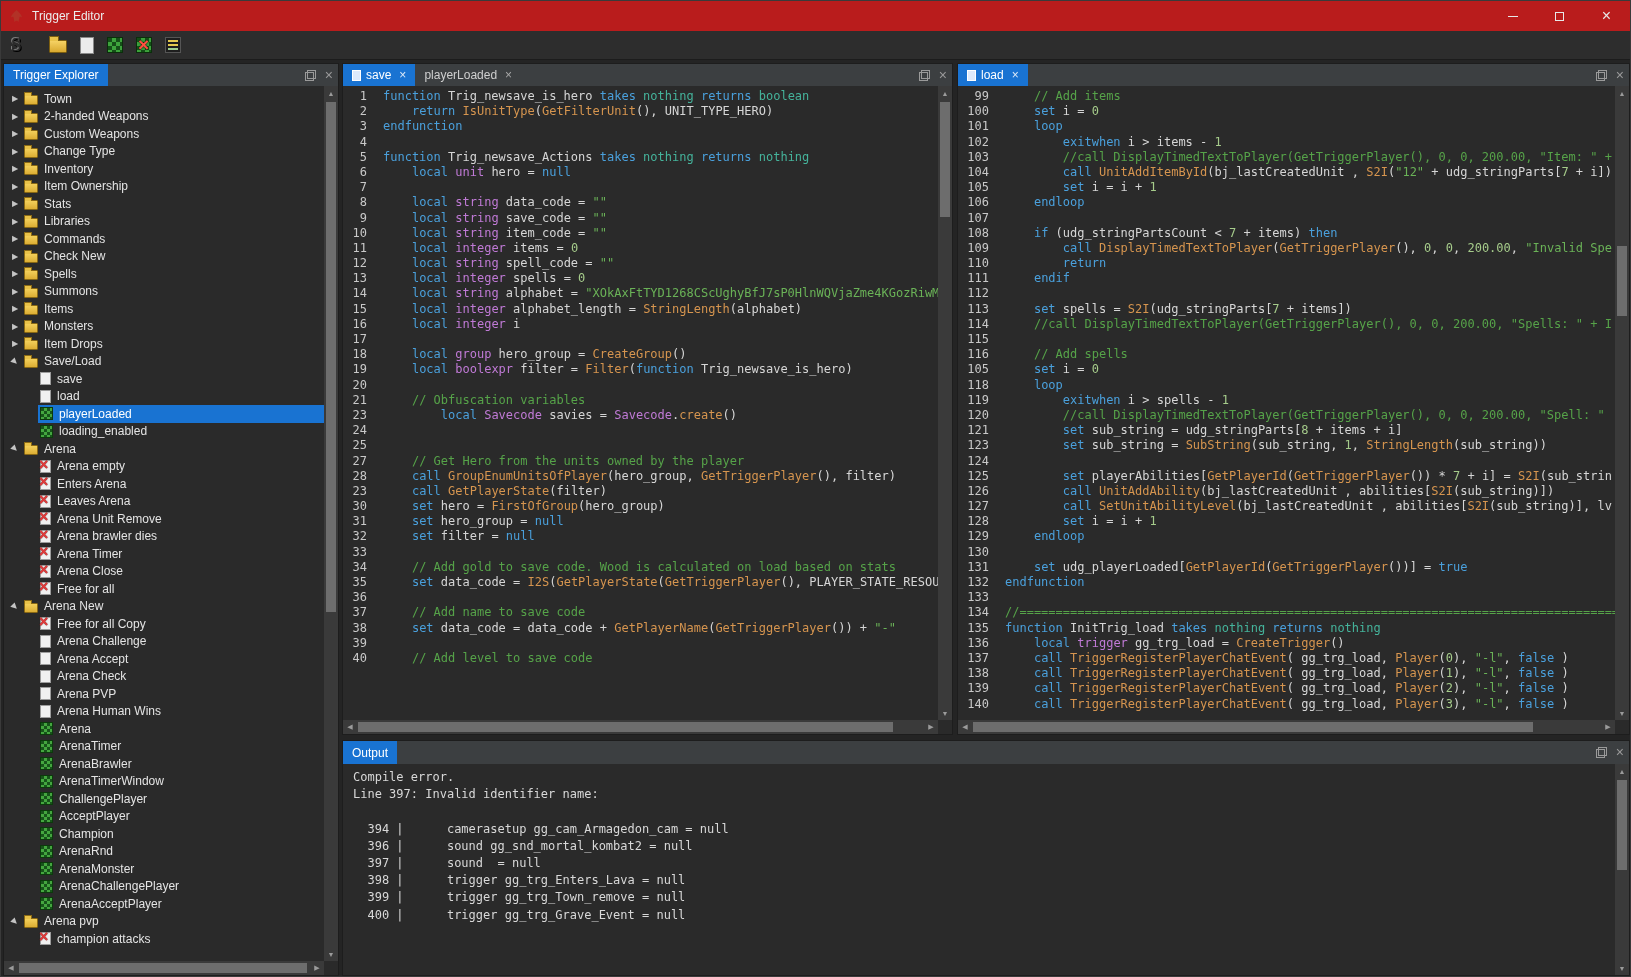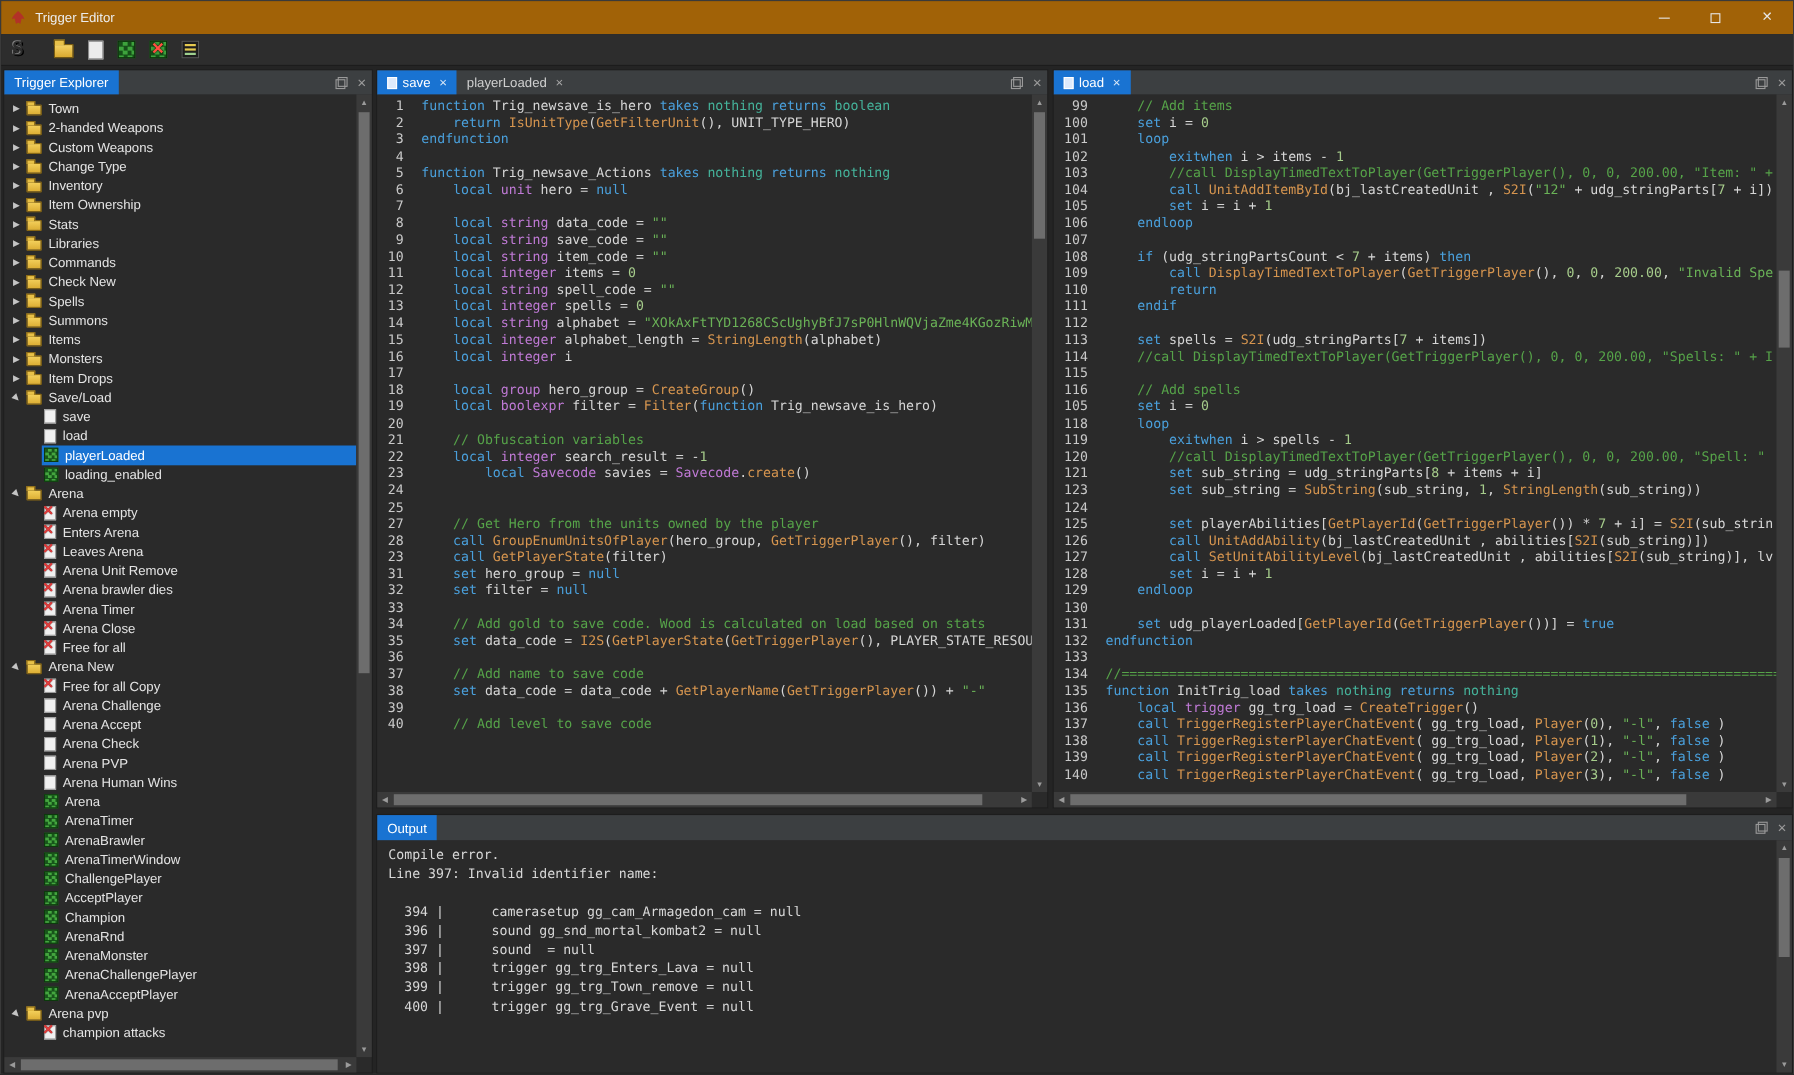--- a/index.html
+++ b/index.html
@@ -1,21 +1,21 @@
 <!DOCTYPE html>
 <html style="--accent: #1973d2; --keyword: #4aa0dc; --type: #c07ad6; --rtype: #45b39b; --func: #d6954f; --string: #6ab257; --comment: #56a349; --number: #a6cc8b;"><head>
 <meta charset="utf-8">
 <style>
   *{box-sizing:border-box;margin:0;padding:0}
   html,body{background:#0d0d0d;overflow:hidden}
   body{font-family:"Liberation Sans",sans-serif}
   .window{position:relative;width:1631px;height:977px;background:#242424;border:1px solid #3a3a3a;overflow:hidden}
 
   
-  .titlebar{position:absolute;left:0;top:0;right:0;height:30px;background:#a16207;display:flex;align-items:center;color:#ececec;font-size:12px}
+  .titlebar{position:absolute;left:0;top:0;right:0;height:30px;background:#b91c1c;display:flex;align-items:center;color:#ececec;font-size:12px}
   .app-icon{margin:0 8px 0 8px;display:inline-flex}
   .win-controls{margin-left:auto;display:flex;height:100%}
   .win-btn{width:47px;height:100%;display:flex;align-items:center;justify-content:center}
   .glyph-min{width:10px;height:1px;background:#e8e8e8}
   .glyph-max{width:9px;height:9px;border:1px solid #e8e8e8}
   .glyph-close{font-size:16px;color:#e8e8e8;line-height:1}
 
   
   .toolbar{position:absolute;top:30px;left:0;right:0;height:29px;background:#2d2d2d;border-bottom:1px solid #1c1c1c;display:flex;align-items:center;padding-left:10px;gap:13px}
   .tb-ico{display:inline-flex;align-items:center;justify-content:center;position:relative;cursor:default}
@@ -592,27 +592,27 @@
         <div class="code-line"><span class="lnum">12</span><span class="code">    <span class="k">local</span> <span class="t1">string</span> spell_code = <span class="s">""</span></span></div>
         <div class="code-line"><span class="lnum">13</span><span class="code">    <span class="k">local</span> <span class="t1">integer</span> spells = <span class="n">0</span></span></div>
         <div class="code-line"><span class="lnum">14</span><span class="code">    <span class="k">local</span> <span class="t1">string</span> alphabet = <span class="s">"XOkAxFtTYD1268CScUghyBfJ7sP0HlnWQVjaZme4KGozRiwM9vupIbq</span></span></div>
         <div class="code-line"><span class="lnum">15</span><span class="code">    <span class="k">local</span> <span class="t1">integer</span> alphabet_length = <span class="fn">StringLength</span>(alphabet)</span></div>
         <div class="code-line"><span class="lnum">16</span><span class="code">    <span class="k">local</span> <span class="t1">integer</span> i</span></div>
         <div class="code-line"><span class="lnum">17</span><span class="code"></span></div>
         <div class="code-line"><span class="lnum">18</span><span class="code">    <span class="k">local</span> <span class="t1">group</span> hero_group = <span class="fn">CreateGroup</span>()</span></div>
         <div class="code-line"><span class="lnum">19</span><span class="code">    <span class="k">local</span> <span class="t1">boolexpr</span> filter = <span class="fn">Filter</span>(<span class="k">function</span> Trig_newsave_is_hero)</span></div>
         <div class="code-line"><span class="lnum">20</span><span class="code"></span></div>
         <div class="code-line"><span class="lnum">21</span><span class="code">    <span class="c">// Obfuscation variables</span></span></div>
-        <div class="code-line"><span class="lnum">22</span><span class="code">    <span class="k">local</span> <span class="t1">integer</span> search_result = -<span class="n">1</span></span></div>
         <div class="code-line"><span class="lnum">23</span><span class="code">        <span class="k">local</span> <span class="t1">Savecode</span> savies = <span class="t1">Savecode</span>.<span class="fn">create</span>()</span></div>
         <div class="code-line"><span class="lnum">24</span><span class="code"></span></div>
         <div class="code-line"><span class="lnum">25</span><span class="code"></span></div>
         <div class="code-line"><span class="lnum">27</span><span class="code">    <span class="c">// Get Hero from the units owned by the player</span></span></div>
         <div class="code-line"><span class="lnum">28</span><span class="code">    <span class="k">call</span> <span class="fn">GroupEnumUnitsOfPlayer</span>(hero_group, <span class="fn">GetTriggerPlayer</span>(), filter)</span></div>
         <div class="code-line"><span class="lnum">23</span><span class="code">    <span class="k">call</span> <span class="fn">GetPlayerState</span>(filter)</span></div>
+        <div class="code-line"><span class="lnum">30</span><span class="code">    <span class="k">set</span> hero = <span class="fn">FirstOfGroup</span>(hero_group)</span></div>
         <div class="code-line"><span class="lnum">31</span><span class="code">    <span class="k">set</span> hero_group = <span class="k">null</span></span></div>
         <div class="code-line"><span class="lnum">32</span><span class="code">    <span class="k">set</span> filter = <span class="k">null</span></span></div>
         <div class="code-line"><span class="lnum">33</span><span class="code"></span></div>
         <div class="code-line"><span class="lnum">34</span><span class="code">    <span class="c">// Add gold to save code. Wood is calculated on load based on stats</span></span></div>
         <div class="code-line"><span class="lnum">35</span><span class="code">    <span class="k">set</span> data_code = <span class="fn">I2S</span>(<span class="fn">GetPlayerState</span>(<span class="fn">GetTriggerPlayer</span>(), PLAYER_STATE_RESOURCE_GOL</span></div>
         <div class="code-line"><span class="lnum">36</span><span class="code"></span></div>
         <div class="code-line"><span class="lnum">37</span><span class="code">    <span class="c">// Add name to save code</span></span></div>
         <div class="code-line"><span class="lnum">38</span><span class="code">    <span class="k">set</span> data_code = data_code + <span class="fn">GetPlayerName</span>(<span class="fn">GetTriggerPlayer</span>()) + <span class="s">"-"</span></span></div>
         <div class="code-line"><span class="lnum">39</span><span class="code"></span></div>
         <div class="code-line"><span class="lnum">40</span><span class="code">    <span class="c">// Add level to save code</span></span></div>

